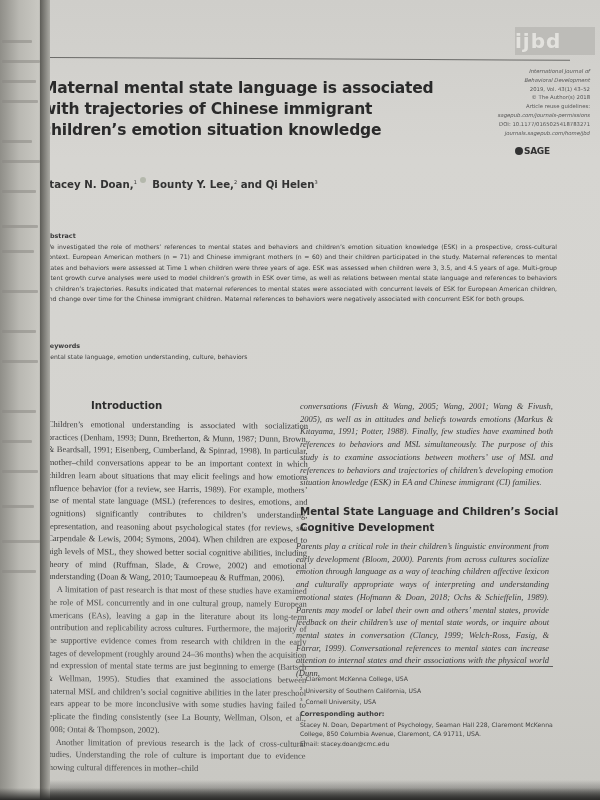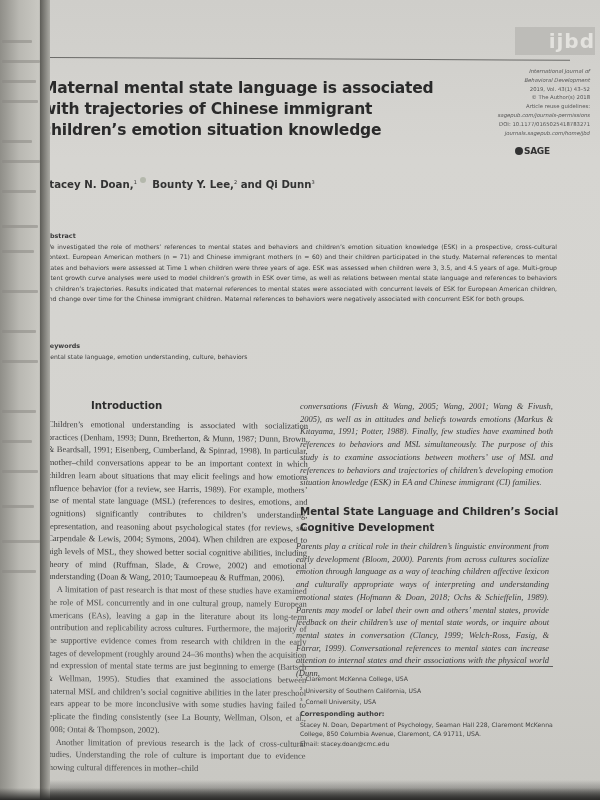--- a/index.html
+++ b/index.html
@@ -24,21 +24,21 @@
     overflow: hidden;
   }
   .page::after {
     content: ""; position: absolute; left: 0; right: 0; bottom: 0; height: 20px;
     background: linear-gradient(180deg, rgba(0,0,0,0), rgba(40,40,38,.7));
   }
 
   .journal-logo {
     position: absolute; left: 465px; top: 27px; width: 80px; height: 28px;
     background: #bdbcb8; color: #e3e2de; font-family: "DejaVu Sans", sans-serif;
-    font-size: 20px; font-weight: bold; text-align: right; line-height: 28px; letter-spacing: 1px;
+    font-size: 20px; font-weight: bold; text-align: left; line-height: 28px; letter-spacing: 1px;
   }
   .header-rule {
     position: absolute; left: 0; top: 57px; width: 520px; height: 1px; background: #6a6a68;
     transform: rotate(0.3deg); transform-origin: left;
   }
 
   .title {
     position: absolute; left: -8px; top: 78px; width: 400px;
     font-family: "DejaVu Sans", sans-serif; font-weight: bold; font-size: 15.5px; line-height: 21px;
     color: #2a2a2a; letter-spacing: -0.2px;
@@ -147,21 +147,21 @@
     <div>DOI: 10.1177/0165025418783271</div>
     <div class="it">journals.sagepub.com/home/jbd</div>
   </div>
   <div class="sage-logo">
     <span class="dot"></span><span>SAGE</span>
   </div>
 
   <div class="authors">
     <span>Stacey N. Doan,</span><sup>1</sup><span class="orcid"></span>
     <span>Bounty Y. Lee,</span><sup>2</sup>
-    <span>and Qi Dunn</span><sup>3</sup>
+    <span>and Qi Helen</span><sup>3</sup>
   </div>
 
   <div class="abstract-block">
     <div class="label">Abstract</div>
     <div>We investigated the role of mothers’ references to mental states and behaviors and children’s emotion situation knowledge (ESK) in a prospective, cross-cultural context. European American mothers (n = 71) and Chinese immigrant mothers (n = 60) and their children participated in the study. Maternal references to mental states and behaviors were assessed at Time 1 when children were three years of age. ESK was assessed when children were 3, 3.5, and 4.5 years of age. Multi-group latent growth curve analyses were used to model children’s growth in ESK over time, as well as relations between mental state language and references to behaviors on children’s trajectories. Results indicated that maternal references to mental states were associated with concurrent levels of ESK for European American children, and change over time for the Chinese immigrant children. Maternal references to behaviors were negatively associated with concurrent ESK for both groups.</div>
   </div>
 
   <div class="keywords-block">
     <div class="label">Keywords</div>
     <div>Mental state language, emotion understanding, culture, behaviors</div>

